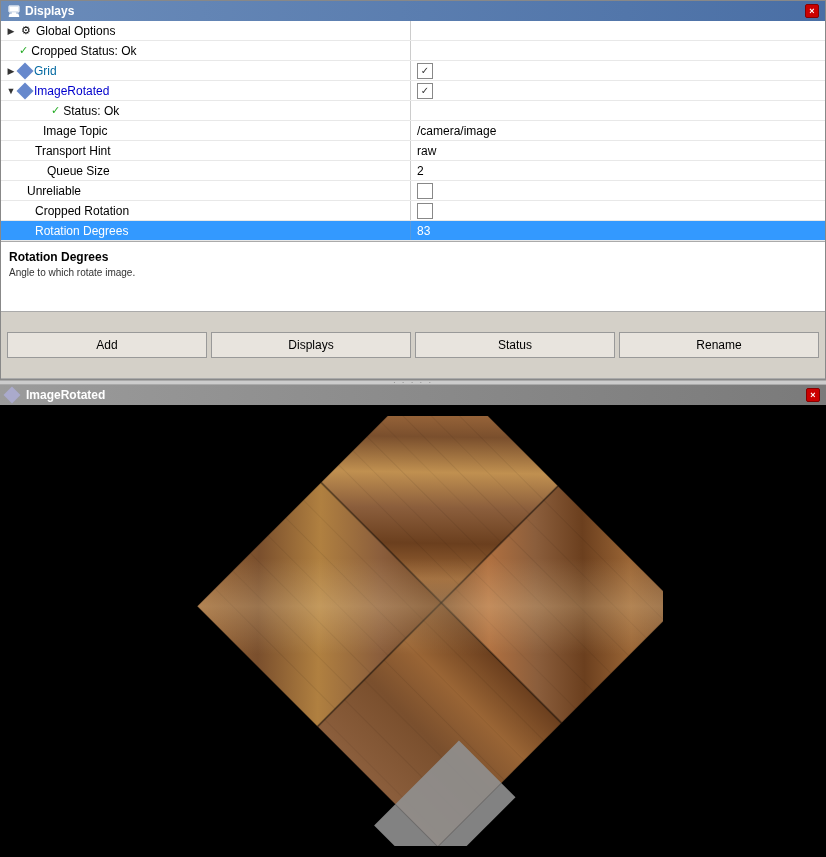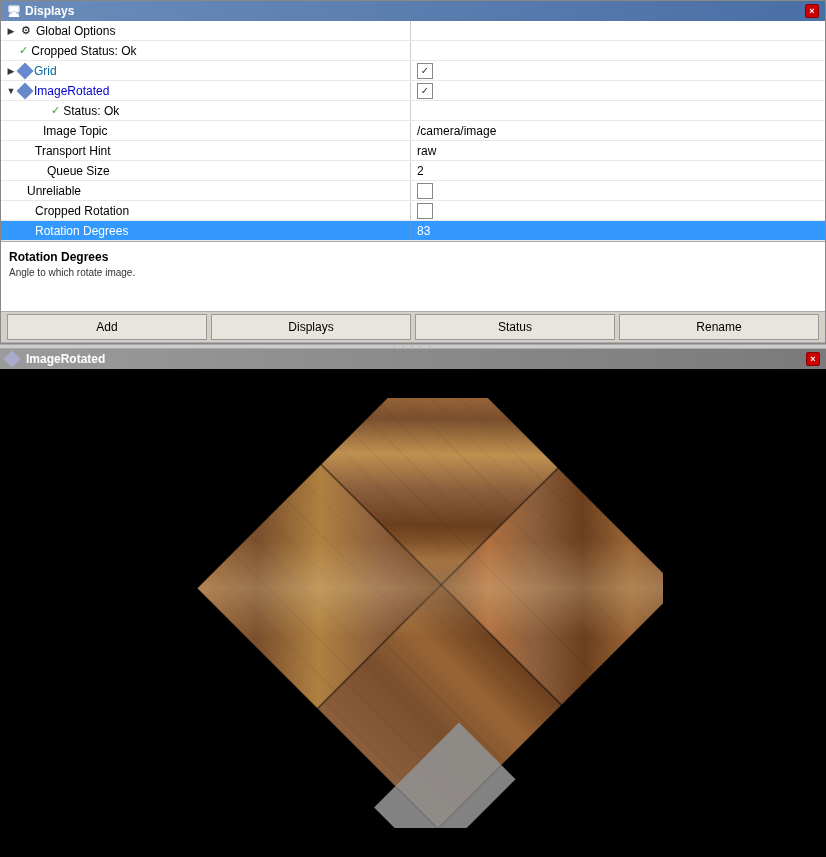--- a/index.html
+++ b/index.html
@@ -184,21 +184,21 @@
     .description-text {
       font-size: 10px;
       color: #333;
     }
 
     
     .button-bar {
       display: flex;
       gap: 0;
       background: #d4d0c8;
-      padding: 2px 4px;
+      padding: 20px 4px;
       border-bottom: 1px solid #aaa;
     }
 
     .btn {
       flex: 1;
       height: 26px;
       background: #e8e4de;
       border: 1px solid #999;
       font-size: 12px;
       cursor: pointer;

